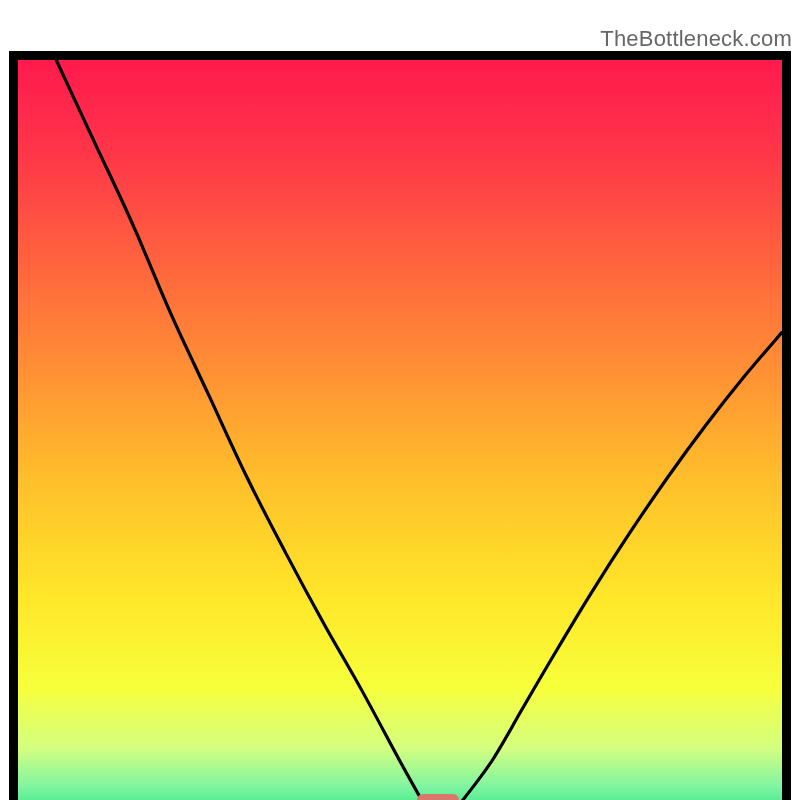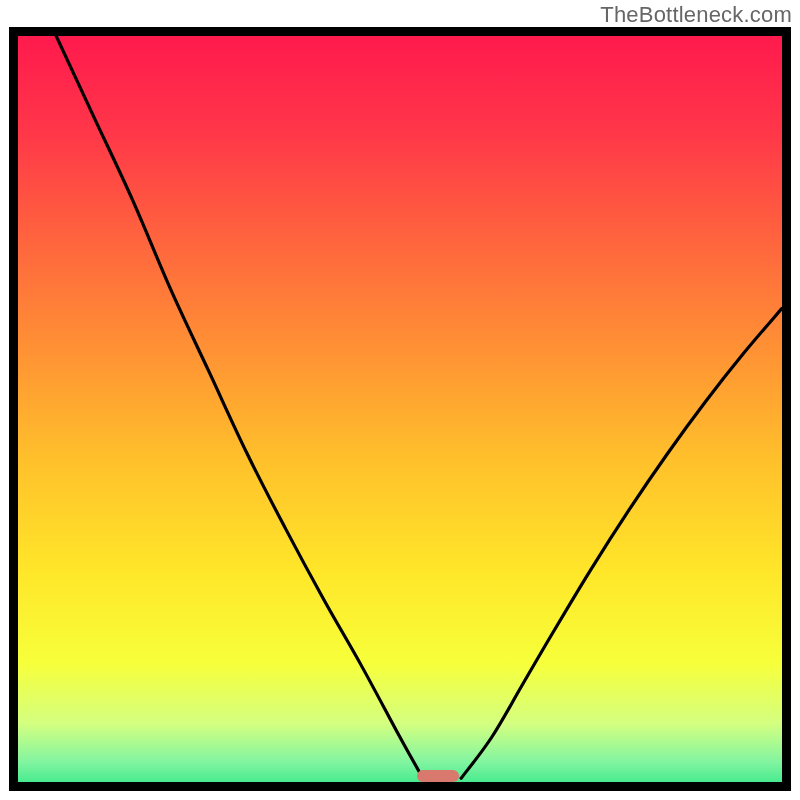--- a/index.html
+++ b/index.html
@@ -8,20 +8,21 @@
     width: 800px;
     height: 800px;
     overflow: hidden;
     background: #fff;
     font-family: Arial, Helvetica, sans-serif;
   }
   .frame {
     position: relative;
     width: 800px;
     height: 644px;
+    margin-top: 24px;
   }
   .watermark {
     position: absolute;
     top: 2px;
     right: 8px;
     font-size: 22px;
     font-weight: 500;
     color: #666;
     letter-spacing: 0.2px;
     z-index: 10;

